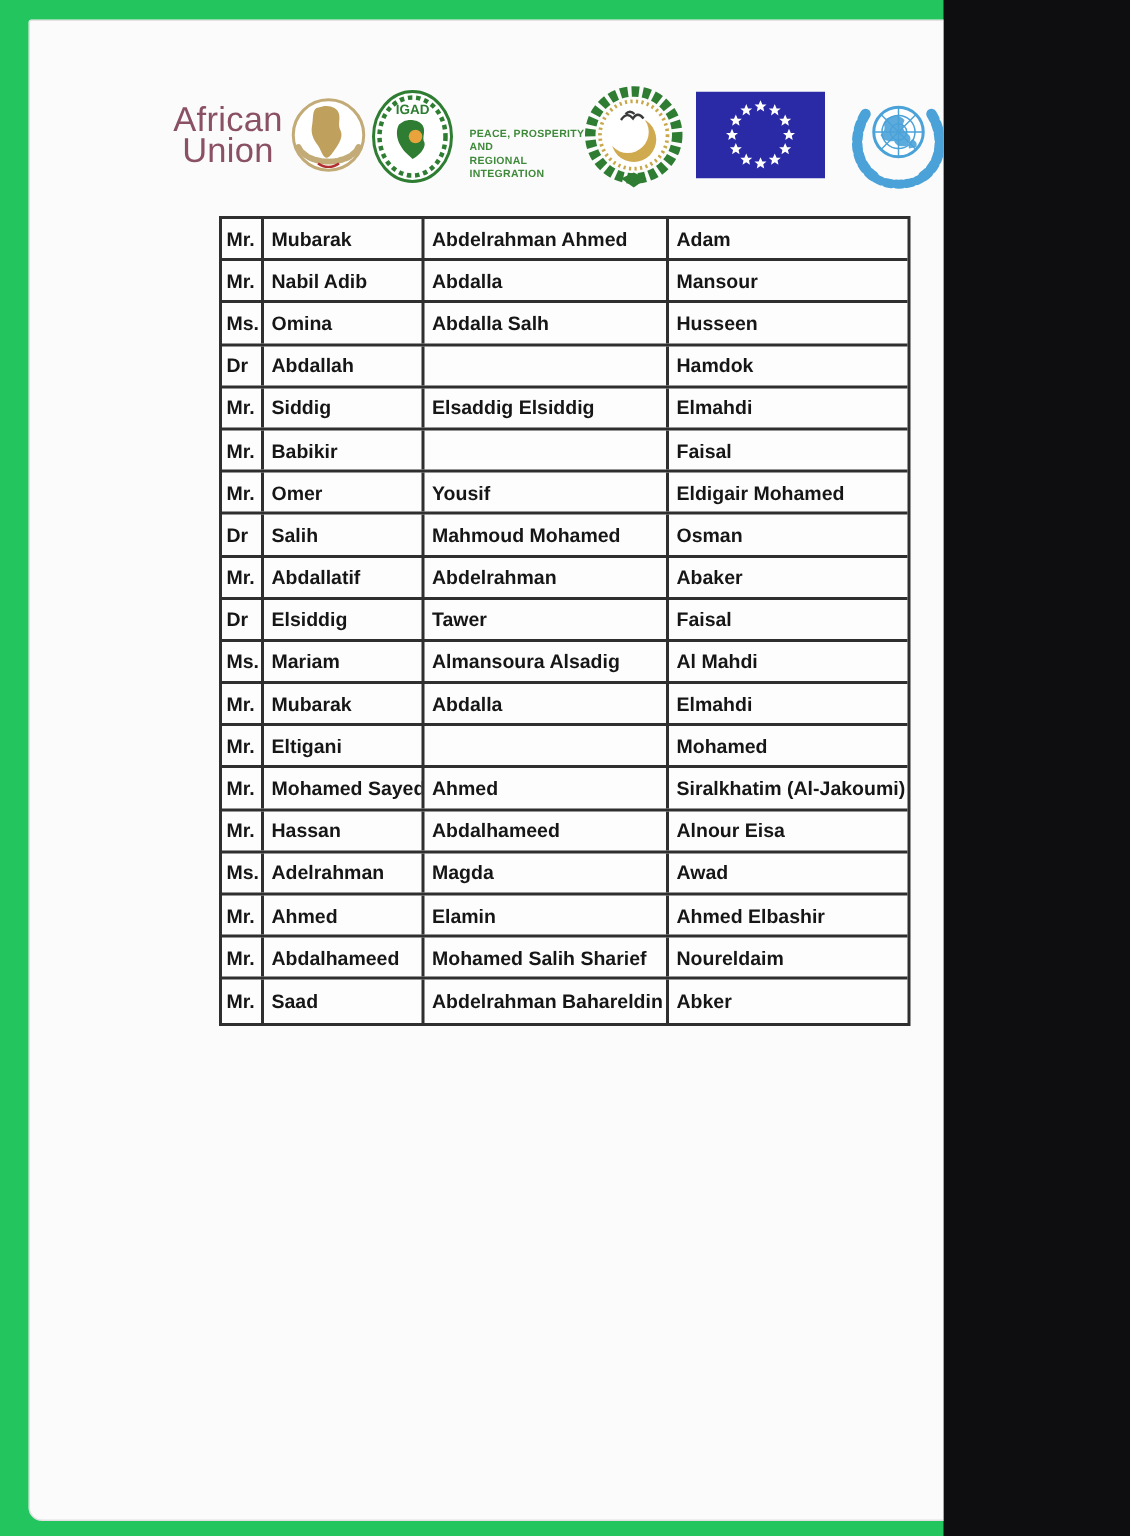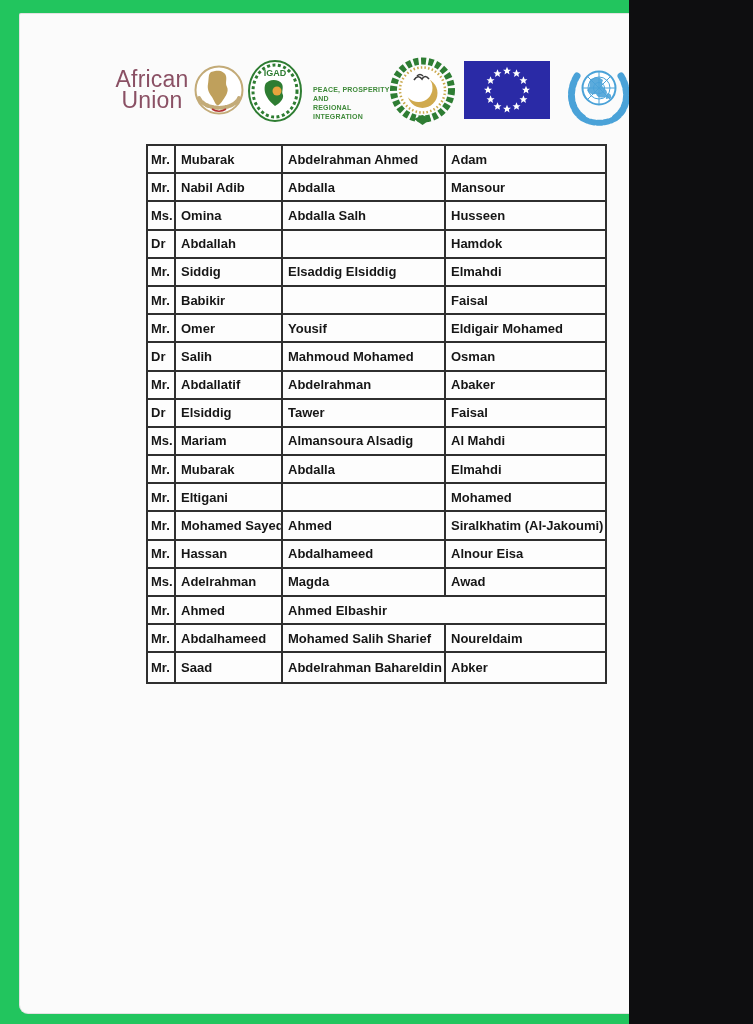--- a/index.html
+++ b/index.html
@@ -253,20 +253,21 @@
         <div class="t-row">
           <div class="t-cell c0">Ms.</div>
           <div class="t-cell c1">Adelrahman</div>
           <div class="t-cell c2">Magda</div>
           <div class="t-cell c3">Awad</div>
         </div>
 
         <div class="t-row">
           <div class="t-cell c0">Mr.</div>
           <div class="t-cell c1">Ahmed</div>
+          <div class="t-cell c2">Elamin</div>
           <div class="t-cell c3">Ahmed Elbashir</div>
         </div>
 
         <div class="t-row">
           <div class="t-cell c0">Mr.</div>
           <div class="t-cell c1">Abdalhameed</div>
           <div class="t-cell c2">Mohamed Salih Sharief</div>
           <div class="t-cell c3">Noureldaim</div>
         </div>
 

